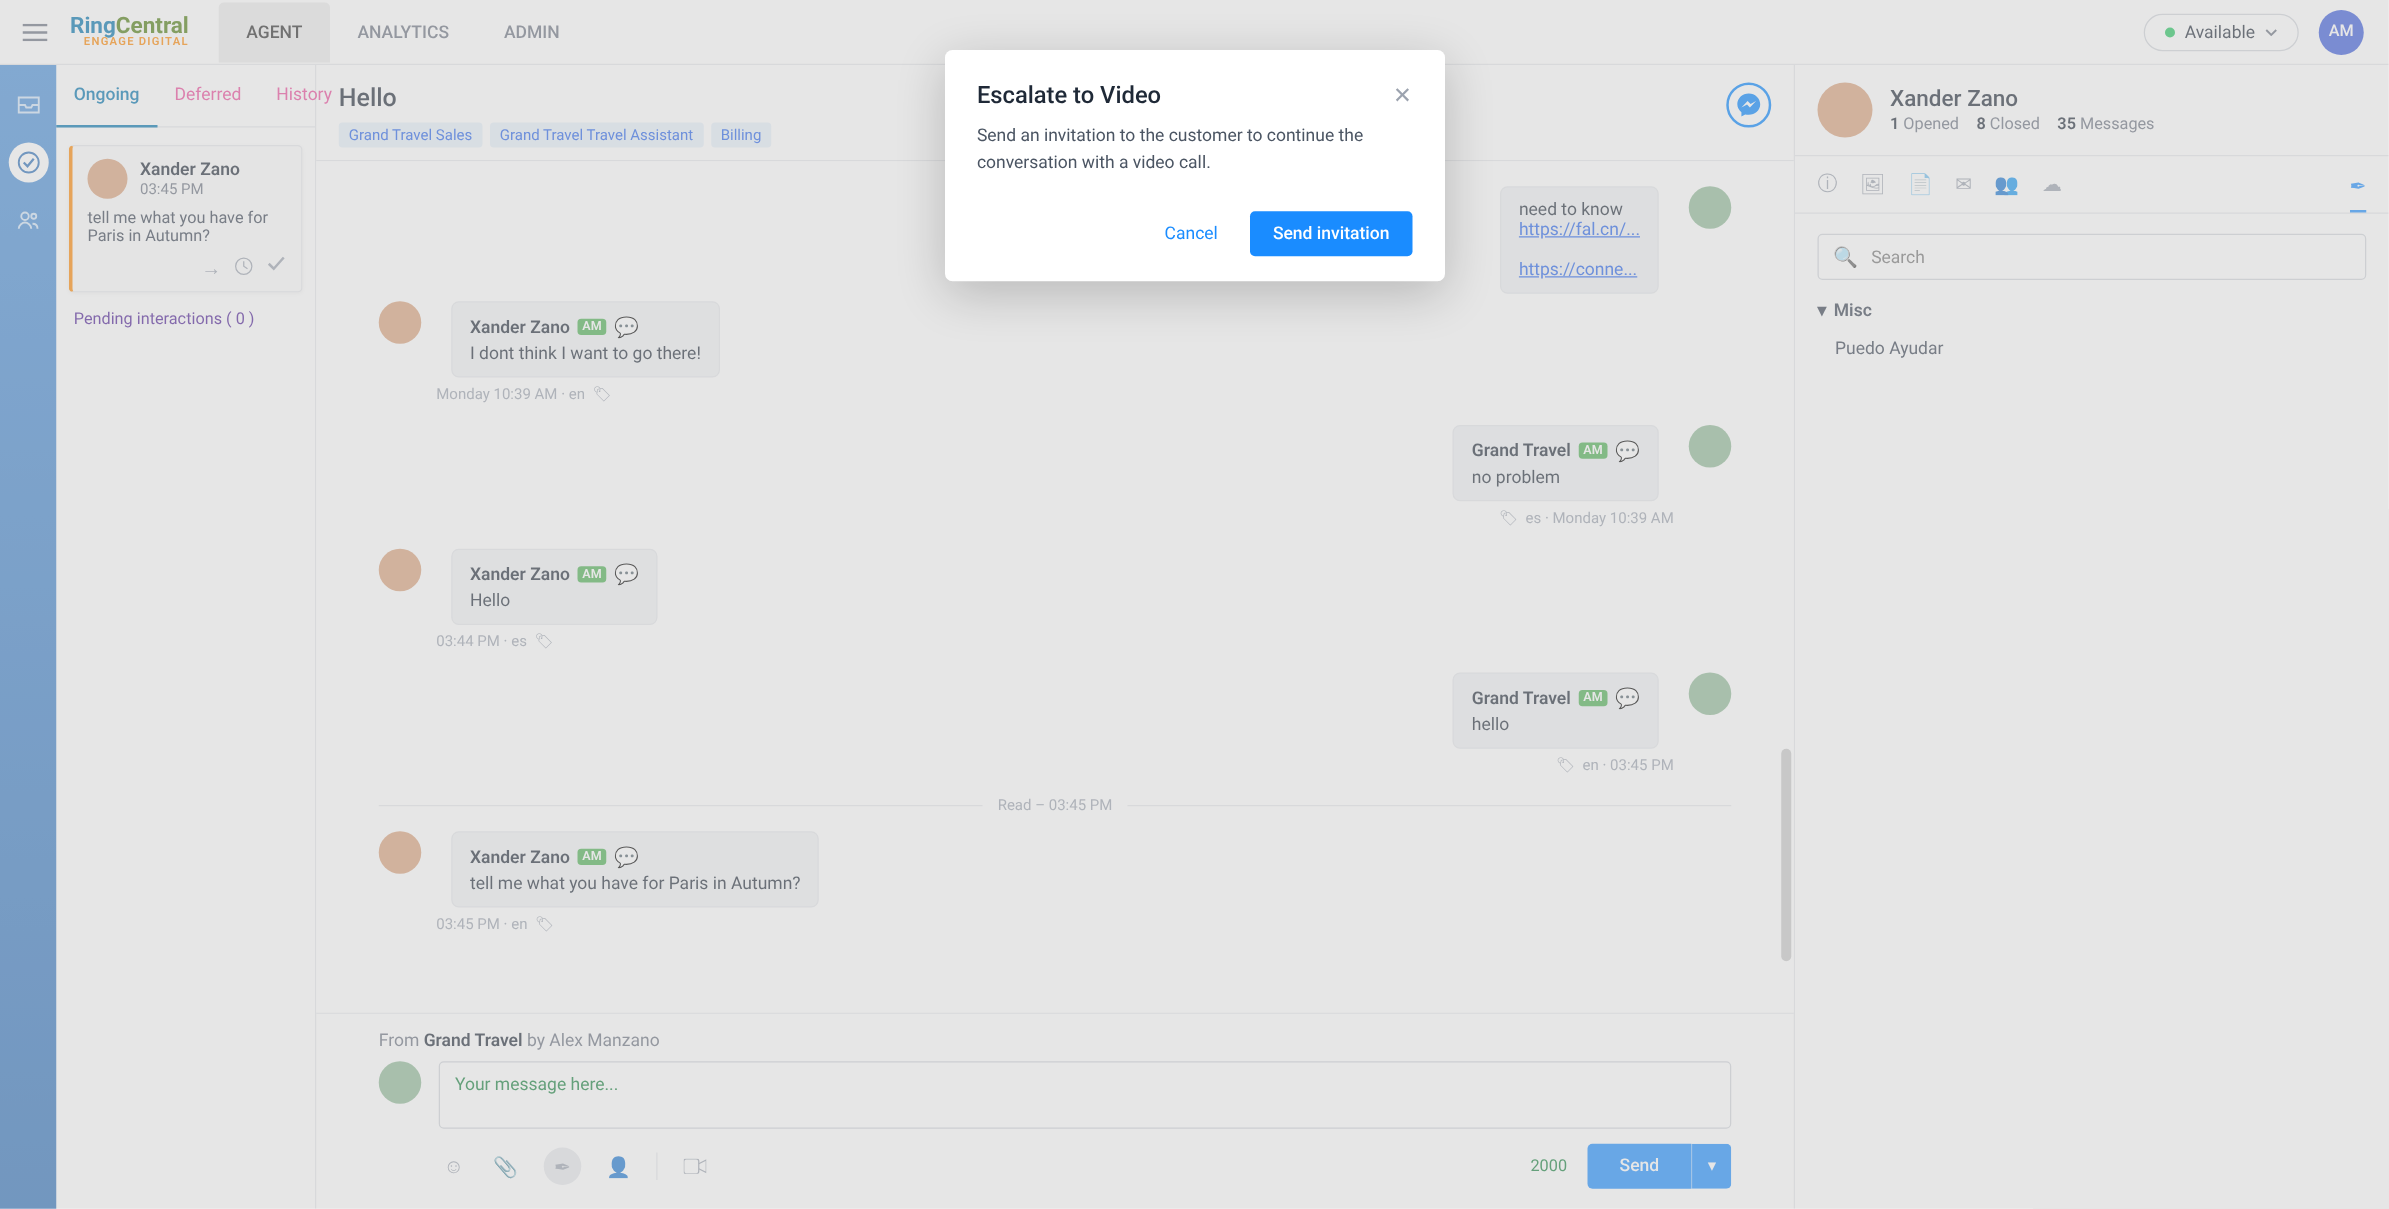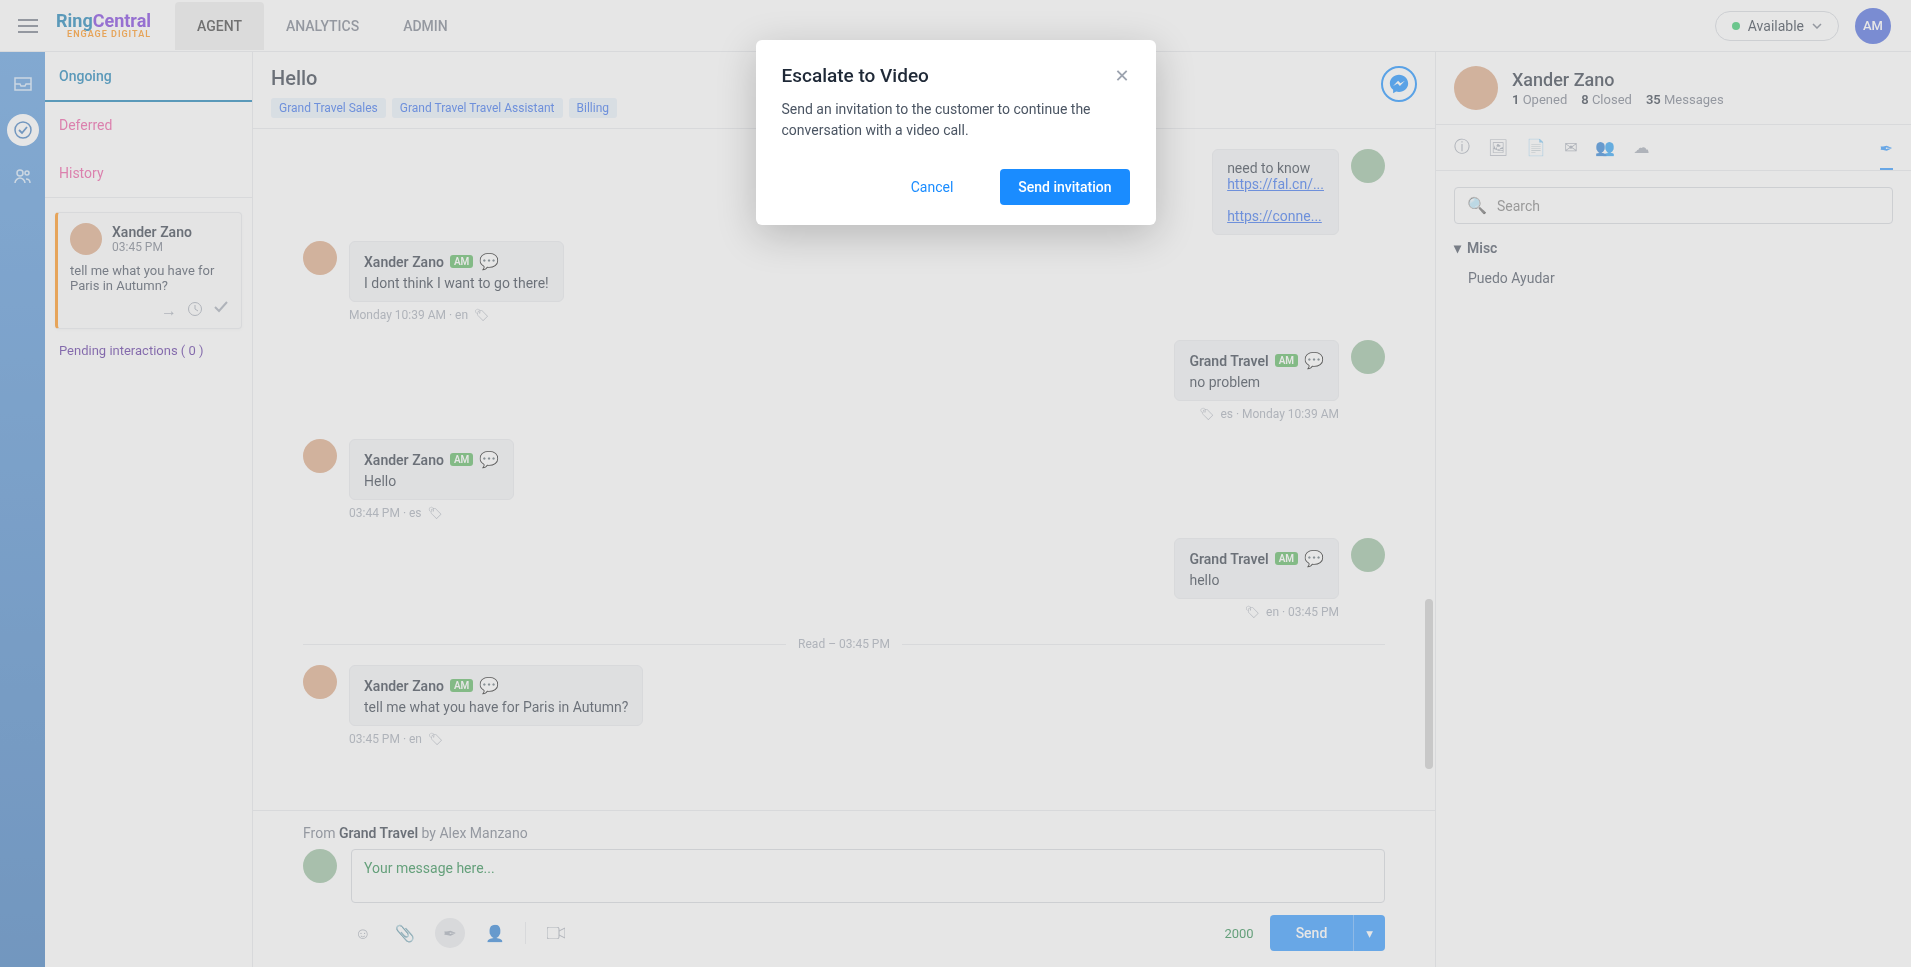--- a/index.html
+++ b/index.html
@@ -3,59 +3,59 @@
 <meta charset="utf-8">
 <style>
 * { margin: 0; padding: 0; box-sizing: border-box; font-family: -apple-system, BlinkMacSystemFont, "Segoe UI", Roboto, Helvetica, Arial, sans-serif; }
 body { background: #fff; color: #1f2937; width: 1911px; height: 967px; overflow: hidden; position: relative; }
 
 
 .topbar { height: 52px; display: flex; align-items: center; border-bottom: 1px solid #e5e7eb; padding: 0 20px 0 12px; }
 .hamburger { width: 32px; height: 32px; display:flex; align-items:center; justify-content:center; margin-right:12px; cursor:pointer;}
 .logo { display:flex; flex-direction:column; line-height:1; margin-right:24px;}
 .logo-top { font-weight:700; font-size:18px; color:#0073ae;}
-.logo-top .orange { color:#6d28d9;}
+.logo-top .orange { color:#4d7c0f;}
 .logo-bot { font-size:9px; letter-spacing:1px; color:#ff8800; font-weight:600; text-align:right;}
 .topnav { display:flex; gap:0;}
 .topnav a { padding: 16px 22px; font-size:14px; color:#6b7280; text-decoration:none; font-weight:500;}
 .topnav a.active { background:#ececec; color:#2b2b2b; border-radius:4px 4px 0 0;}
 .top-right { margin-left:auto; display:flex; align-items:center; gap:16px;}
 .availability { border:1px solid #d1d5db; border-radius:18px; padding:6px 16px; display:flex; align-items:center; gap:8px; font-size:14px;}
 .dot-green { width:8px; height:8px; border-radius:50%; background:#22c55e;}
 .avatar-me { width:36px; height:36px; border-radius:50%; background:#3b5bdb; color:#fff; display:flex; align-items:center; justify-content:center; font-size:13px; font-weight:500;}
 
 
 .main { display:flex; height: calc(100% - 52px); }
 .leftbar { width:45px; background: linear-gradient(180deg,#4a90d9 0%, #2d6fb8 100%); display:flex; flex-direction:column; align-items:center; padding-top:16px; gap:14px;}
 .leftbar .licon { width:32px; height:32px; border-radius:50%; display:flex; align-items:center; justify-content:center; color:#cfe4f8; cursor:pointer;}
 .leftbar .licon.active { background:#fff; color:#2d6fb8;}
 
 .queue { width:208px; border-right:1px solid #e5e7eb; display:flex; flex-direction:column;}
-.qtabs { display:flex; border-bottom:1px solid #e5e7eb;flex-direction:column; }
+.qtabs { display:flex; border-bottom:1px solid #e5e7eb; }
 .qtabs a { flex:none; padding:16px 14px; font-size:14px; color:#ec4899; text-decoration:none;}
 .qtabs a.active { color:#0073ae; border-bottom:2px solid #0073ae; margin-bottom:-1px; font-weight:500;}
 .card { margin:14px 10px; border:1px solid #e5e7eb; border-left:3px solid #ff8800; border-radius:4px; padding:10px 12px 8px; background:#fcfcfc; box-shadow:0 1px 3px rgba(0,0,0,.05); position:relative;}
 .card-head {display:flex; gap:10px; align-items:center;}
 .card-av {width:32px;height:32px;border-radius:50%;background:#d9a07a;}
 .card-name{font-weight:600;font-size:14px;}
 .card-time{font-size:12px;color:#6b7280;}
 .card-body{font-size:13px;color:#374151;margin-top:8px;}
 .card-actions{display:flex;justify-content:flex-end;gap:10px;margin-top:8px;color:#9ca3af;}
 .pending{font-size:13px;color:#4c1d95;padding:0 14px;}
 
 .convo { flex:1; display:flex; flex-direction:column; border-right:1px solid #e5e7eb; min-width:0;}
 .chead { padding:14px 18px 10px; border-bottom:1px solid #e5e7eb; display:flex; align-items:flex-start;}
 .chead-left{flex:1;}
 .chead h2{font-size:20px;font-weight:500;}
 .tags{margin-top:8px;display:flex;gap:6px;}
 .tag{background:#e6f0fa;color:#2563eb;font-size:12px;padding:3px 8px;border-radius:3px;}
 .channel-icon{width:36px;height:36px;border-radius:50%;border:2px solid #0084ff;display:flex;align-items:center;justify-content:center;color:#0084ff;}
 
 .thread{flex:1;overflow-y:auto;padding:20px 50px;background:#fff;position:relative;}
-.msgrow{display:flex;gap:12px;margin-bottom:6px;}
+.msgrow{display:flex;gap:24px;margin-bottom:6px;}
 .msgrow.right{flex-direction:row-reverse;}
 .mav{width:34px;height:34px;border-radius:50%;background:#d9a07a;flex:none;}
 .mav.agent{background:#8fb996;}
 .bubble{background:#f1f3f5;border:1px solid #e5e7eb;border-radius:6px;padding:10px 14px;max-width:520px;}
 .bubble.right{background:#eef1f4;}
 .bhead{display:flex;align-items:center;gap:6px;margin-bottom:4px;}
 .bname{font-weight:600;font-size:14px;}
 .badge-am{background:#4caf50;color:#fff;font-size:10px;padding:1px 4px;border-radius:3px;font-weight:600;}
 .bicon{color:#9ca3af;}
 .btext{font-size:14px;color:#1f2937;}
@@ -97,21 +97,21 @@
 
 
 .overlay{position:absolute;inset:0;background:rgba(200,200,200,.45);display:flex;align-items:flex-start;justify-content:center;padding-top:40px;z-index:50;}
 .modal{background:#fff;border-radius:6px;width:400px;box-shadow:0 10px 40px rgba(0,0,0,.2);padding:24px 26px 20px;}
 .modal-h{display:flex;justify-content:space-between;align-items:center;margin-bottom:12px;}
 .modal-h h3{font-size:19px;font-weight:500;}
 .modal-x{color:#9ca3af;cursor:pointer;font-size:18px;}
 .modal-body{font-size:14px;color:#4b5563;line-height:1.5;margin-bottom:28px;}
 .modal-foot{display:flex;justify-content:flex-end;gap:10px;}
 .btn-link{background:none;border:none;color:#1a8cff;font-size:14px;padding:10px 16px;cursor:pointer;}
-.btn-primary{background:#1a8cff;color:#fff;border:none;border-radius:4px;padding:10px 18px;font-size:14px;font-weight:500;cursor:pointer;margin-left:21px;}
+.btn-primary{background:#1a8cff;color:#fff;border:none;border-radius:4px;padding:10px 18px;font-size:14px;font-weight:500;cursor:pointer;}
 
 svg{display:block;}
 .scrollbar-fake{position:absolute;right:2px;top:470px;width:8px;height:170px;background:#c8c8c8;border-radius:4px;}
 </style>
 </head>
 <body>
 
 <div class="topbar">
   <div class="hamburger">
     <svg width="20" height="14" viewBox="0 0 20 14">

